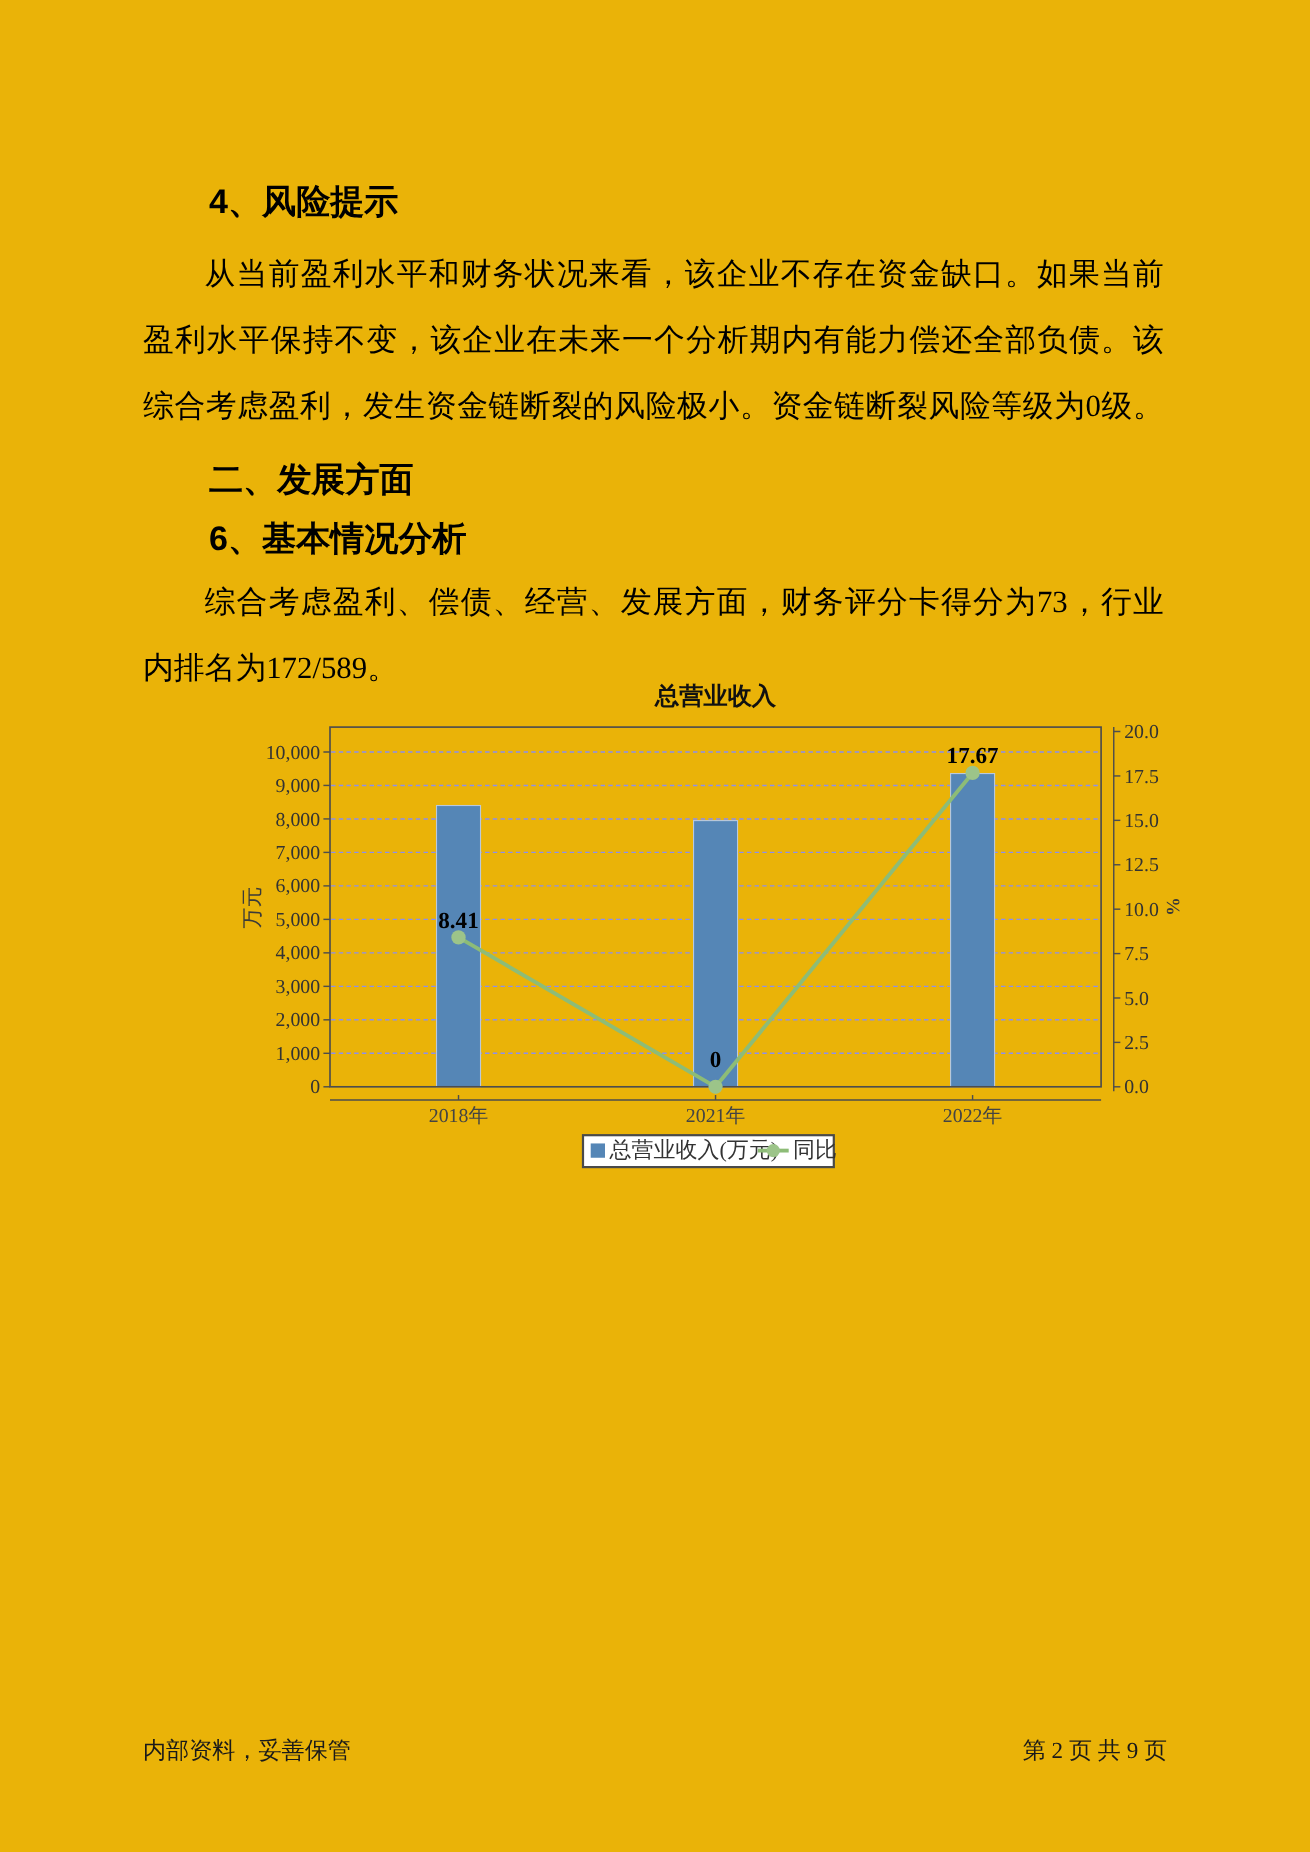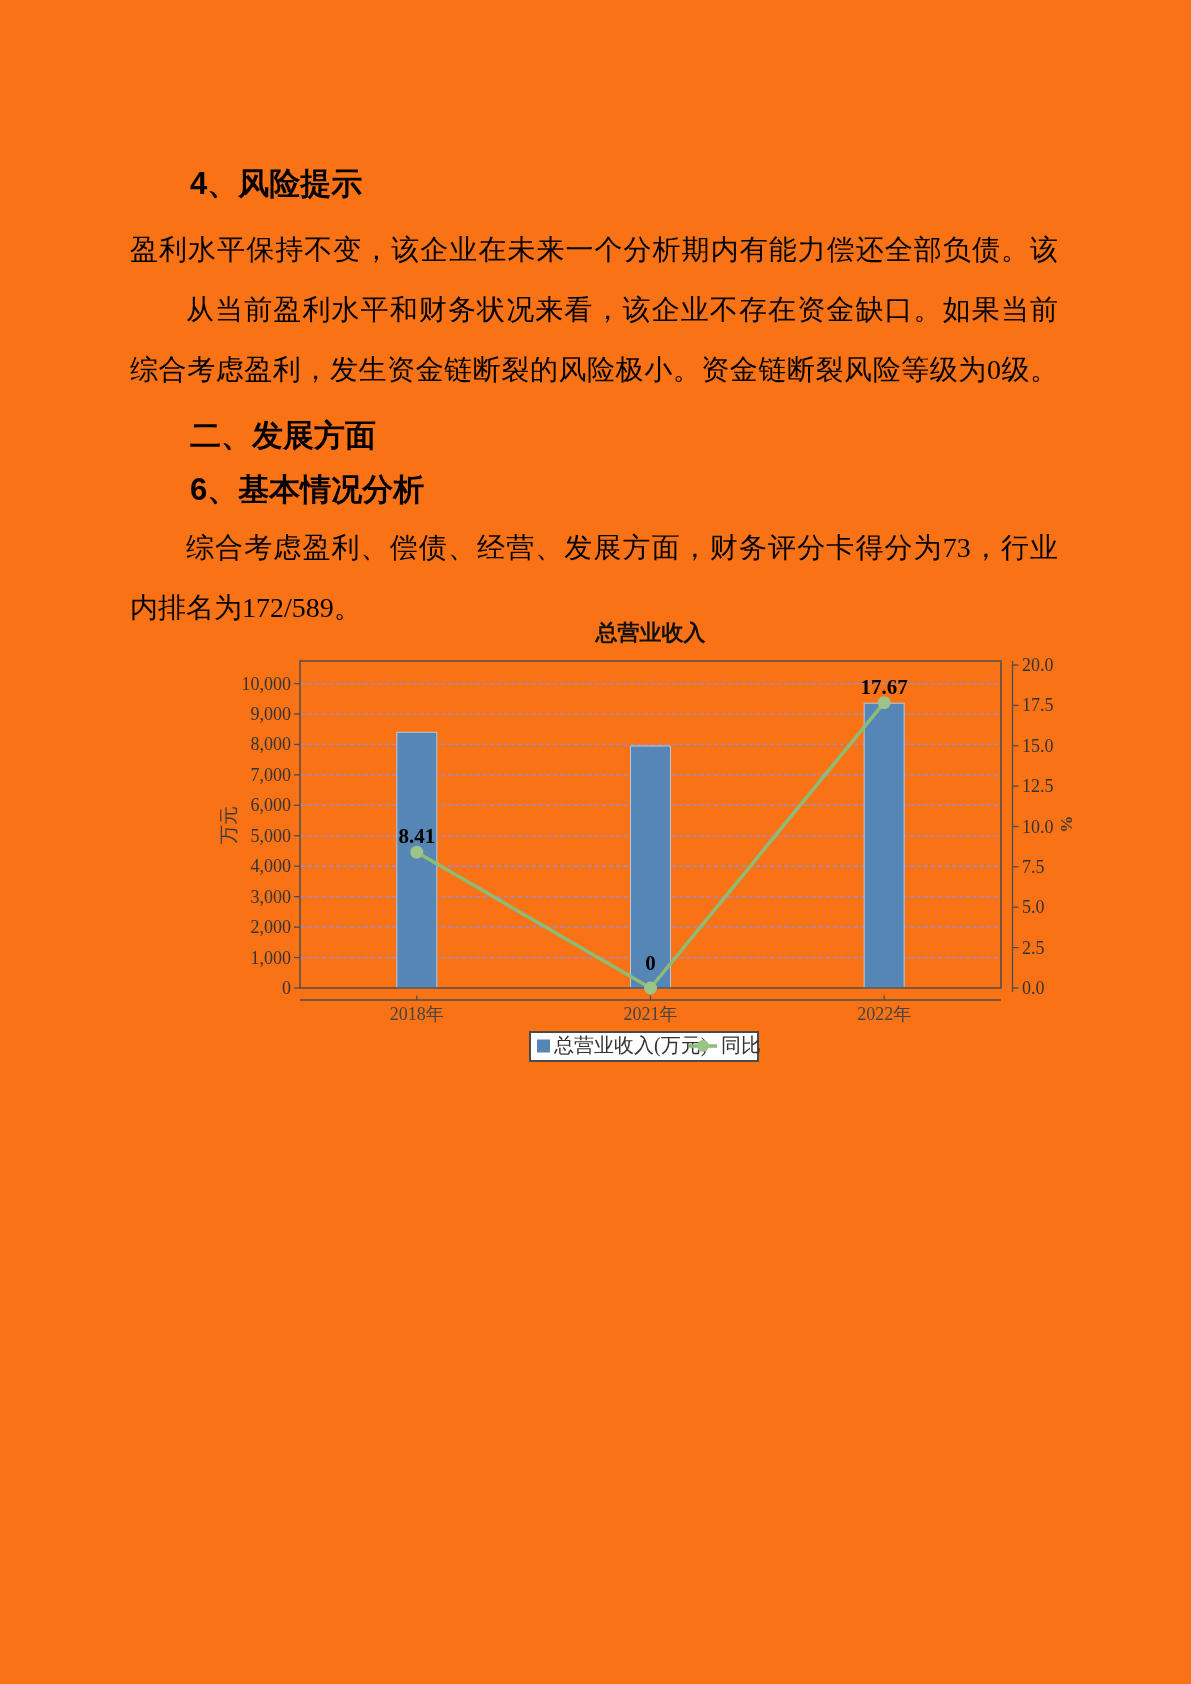--- a/index.html
+++ b/index.html
@@ -1,20 +1,20 @@
 <!DOCTYPE html>
 <html><head>
 <meta charset="utf-8">
 <style>
   html,body{margin:0;padding:0;background:#ffffff;}
   .page{
     position:relative;
     width:1191px;
     height:1684px;
-    background:#f97316;
+    background:#eab308;
     font-family:"Liberation Serif","DejaVu Serif",serif;
     color:#000000;
     overflow:hidden;
   }
   .heading{
     position:absolute;
     left:190px;
     font-family:"Liberation Sans","DejaVu Sans",sans-serif;
     font-weight:bold;
     font-size:31px;
@@ -55,22 +55,22 @@
   }
 </style>
 </head>
 <body>
 
 <div class="page">
 
   <div class="heading" style="top:166px">4、风险提示</div>
 
   <div class="para" style="top:220px">
+    <div class="tline indent">从当前盈利水平和财务状况来看，该企业不存在资金缺口。如果当前</div>
     <div class="tline">盈利水平保持不变，该企业在未来一个分析期内有能力偿还全部负债。该</div>
-    <div class="tline indent">从当前盈利水平和财务状况来看，该企业不存在资金缺口。如果当前</div>
     <div class="tline">综合考虑盈利，发生资金链断裂的风险极小。资金链断裂风险等级为0级。</div>
   </div>
 
   <div class="heading" style="top:418px">二、发展方面</div>
 
   <div class="heading" style="top:472px">6、基本情况分析</div>
 
   <div class="para" style="top:518px">
     <div class="tline indent">综合考虑盈利、偿债、经营、发展方面，财务评分卡得分为73，行业</div>
     <div class="tline lastline">内排名为172/589。</div>
@@ -152,14 +152,18 @@
         <text x="836.1666666666666" y="93.66222222222217" text-anchor="middle" font-family="&quot;Liberation Serif&quot;,&quot;DejaVu Serif&quot;,serif" font-size="21" font-weight="bold" fill="#000000">17.67</text>
         <rect x="482" y="432" width="228" height="29" fill="#ffffff" stroke="#4a4a4a" stroke-width="2"></rect>
         <rect x="489" y="439.5" width="13" height="13" fill="#5586b6"></rect>
         <text x="506" y="452" font-family="&quot;Liberation Serif&quot;,&quot;DejaVu Serif&quot;,serif" font-size="20" fill="#333333">总营业收入(万元)</text>
         <line x1="641" y1="446" x2="669" y2="446" stroke="#8dbc77" stroke-width="3.5"></line>
         <circle cx="655" cy="446" r="6" fill="#9cc489"></circle>
         <text x="673" y="452" font-family="&quot;Liberation Serif&quot;,&quot;DejaVu Serif&quot;,serif" font-size="20" fill="#333333">同比</text>
       </svg>
   </div>
 
+  <div class="footer">
+    <span>内部资料，妥善保管</span>
+    <span>第 2 页  共 9 页</span>
+  </div>
 
 </div>
 
 </body></html>

